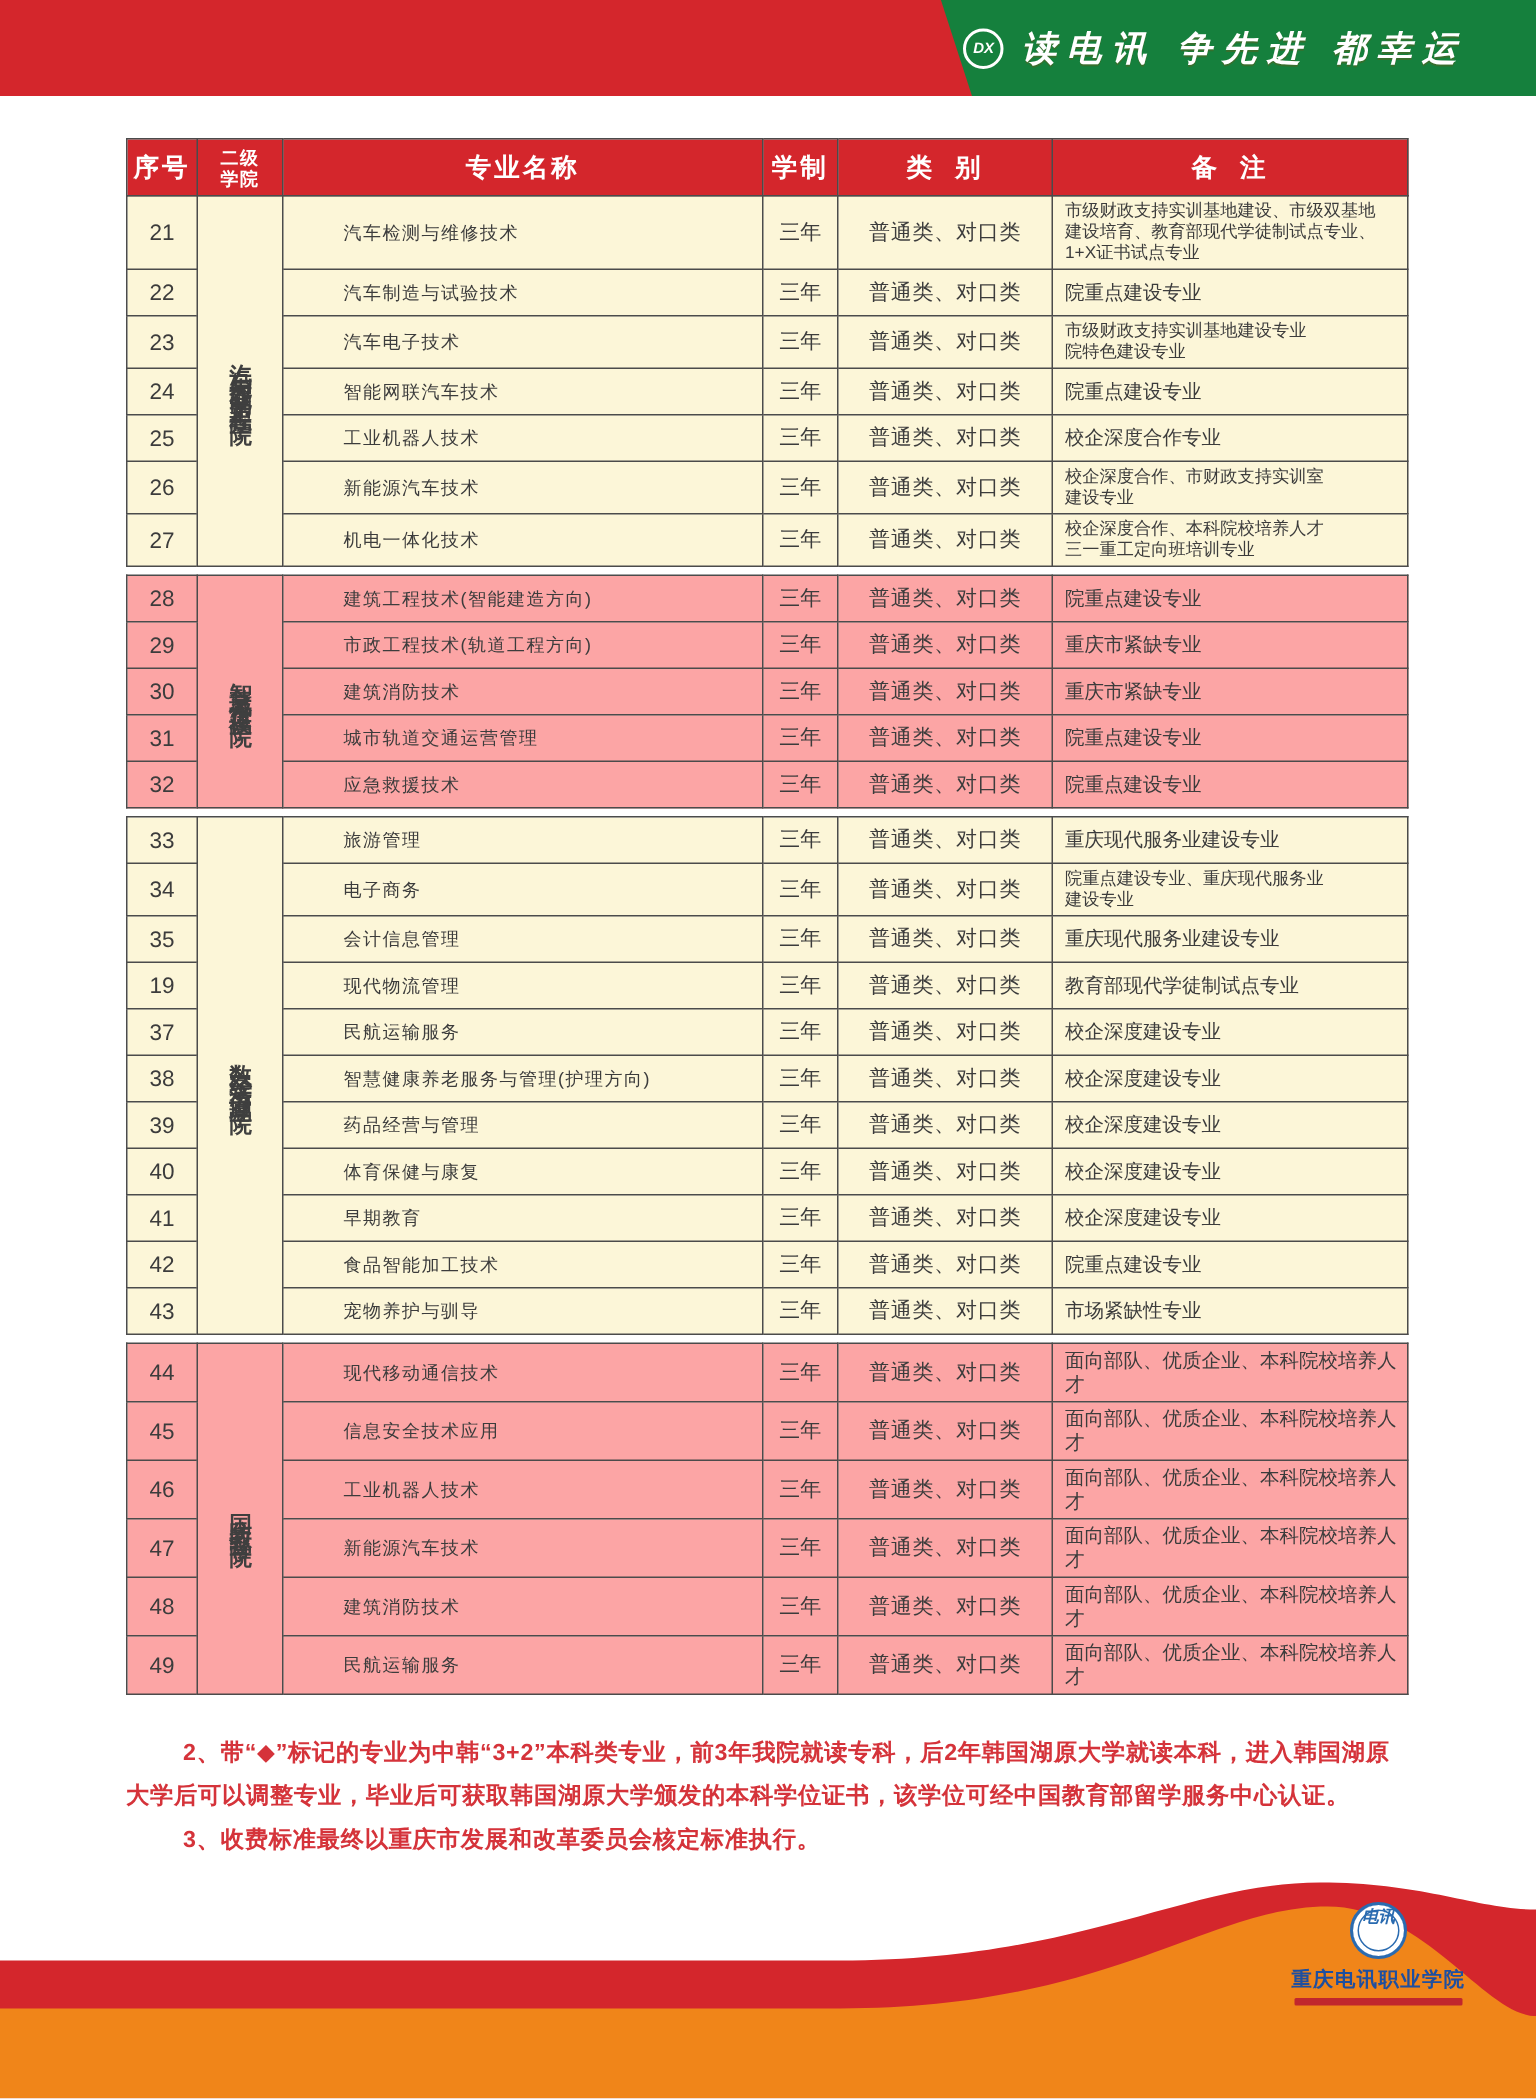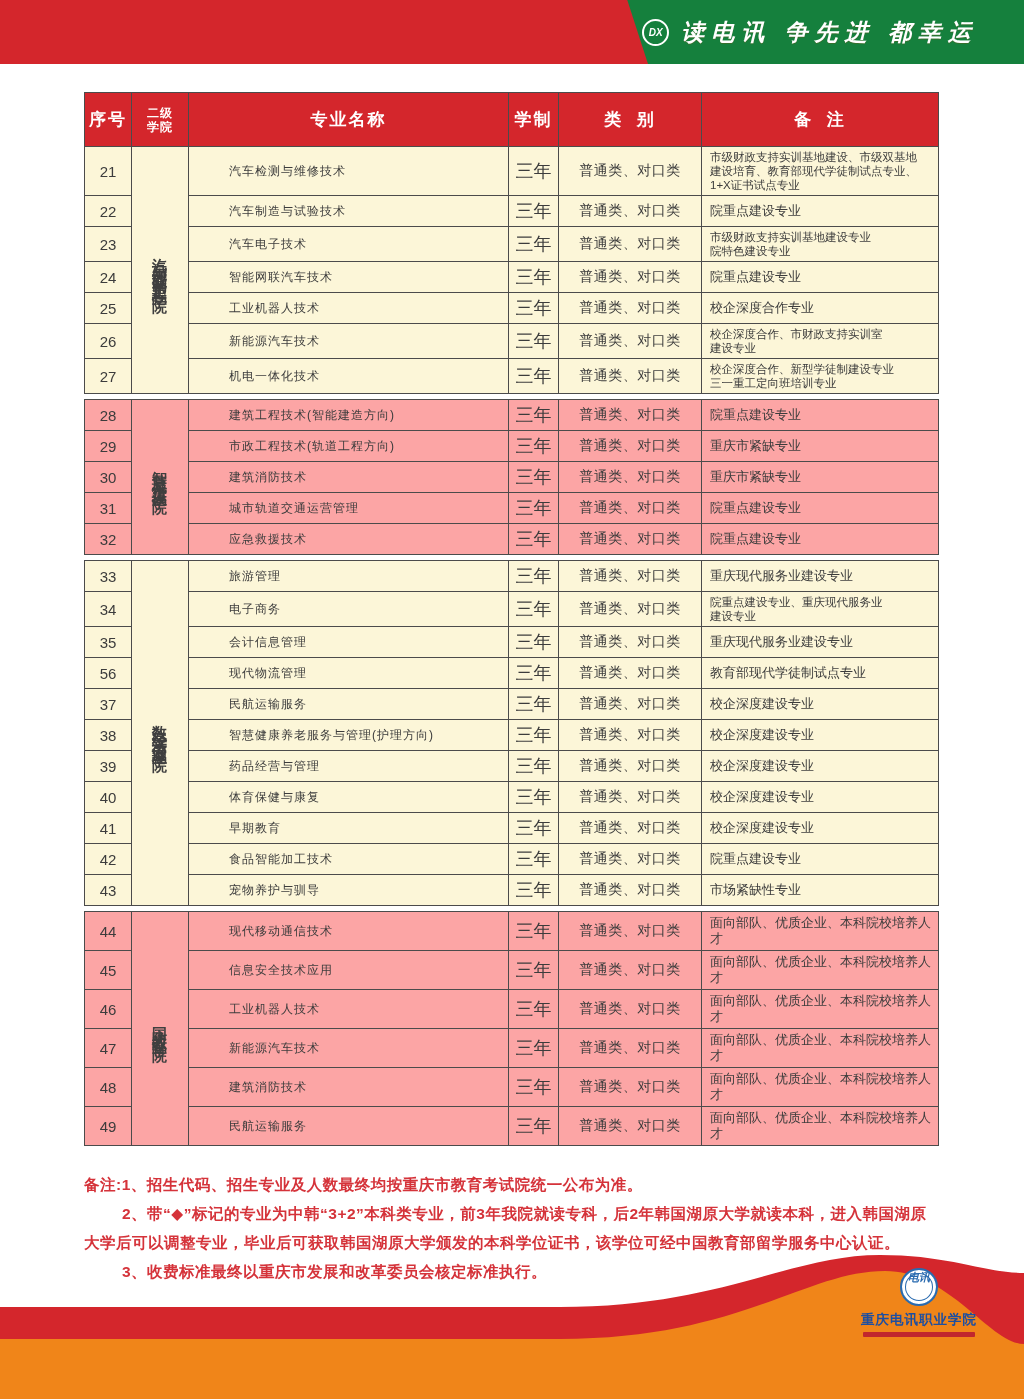--- a/index.html
+++ b/index.html
@@ -35,40 +35,40 @@
 
   
   .table-wrap { width:854px; margin:28px 0 0 84px; }
   table { border-collapse:collapse; table-layout:fixed; width:854px; }
   col.c-no{width:47px;} col.c-college{width:57px;} col.c-major{width:320px;}
   col.c-years{width:50px;} col.c-cat{width:143px;} col.c-remark{width:237px;}
   th, td { border:1px solid #4b4b4b; }
 
   .thead th {
     background:#d4262c; color:#ffffff; font-weight:bold;
-    font-size:17px; height:54px; text-align:center; letter-spacing:2px;
+    font-size:17px; height:38px; text-align:center; letter-spacing:2px;
     white-space:pre;
   }
   .thead th.small-head { font-size:12px; line-height:14px; letter-spacing:1px; white-space:pre-line; }
 
   .group { margin-top:5px; }
   .group:first-of-type { margin-top:-1px; }
   .group td { height:31px; color:#3c3c3c; vertical-align:middle; }
   .group.cream td { background:#fcf6d8; }
   .group.pink  td { background:#fca5a5; }
 
   td.no { text-align:center; font-size:15px; }
   td.college { text-align:center; }
   .college-text {
     writing-mode:vertical-lr; text-orientation:upright;
     font-size:15px; font-weight:bold; letter-spacing:4px; color:#3f3f3f;
     display:inline-block; line-height:1;
   }
   td.major { font-size:12px; padding-left:40px; letter-spacing:1px; }
-  td.years { text-align:center; font-size:18px; }
+  td.years { text-align:center; font-size:14px; }
   td.cat { text-align:center; font-size:14px; letter-spacing:.5px; }
   td.remark {
     font-size:13px; padding:3px 4px 3px 8px;
     white-space:pre-line; line-height:16px; letter-spacing:0;
   }
   td.remark.small { font-size:11.5px; line-height:14px; }
 
   
   .notes { margin:24px 0 0 84px; width:860px; }
   .note-line {
@@ -196,21 +196,21 @@
       <td class="cat">普通类、对口类</td>
       <td class="remark small">校企深度合作、市财政支持实训室
 建设专业</td>
     </tr>
 
     <tr>
       <td class="no">27</td>
       <td class="major">机电一体化技术</td>
       <td class="years">三年</td>
       <td class="cat">普通类、对口类</td>
-      <td class="remark small">校企深度合作、新型学徒制建设专业
+      <td class="remark small">校企深度合作、本科院校培养人才
 三一重工定向班培训专业</td>
     </tr>
   </tbody>
     </table>
 
     <table class="group pink">
       <colgroup>
         <col class="c-no">
             <col class="c-college">
             <col class="c-major">
@@ -292,21 +292,21 @@
 
     <tr>
       <td class="no">35</td>
       <td class="major">会计信息管理</td>
       <td class="years">三年</td>
       <td class="cat">普通类、对口类</td>
       <td class="remark">重庆现代服务业建设专业</td>
     </tr>
 
     <tr>
-      <td class="no">56</td>
+      <td class="no">19</td>
       <td class="major">现代物流管理</td>
       <td class="years">三年</td>
       <td class="cat">普通类、对口类</td>
       <td class="remark">教育部现代学徒制试点专业</td>
     </tr>
 
     <tr>
       <td class="no">37</td>
       <td class="major">民航运输服务</td>
       <td class="years">三年</td>
@@ -421,21 +421,20 @@
       <td class="years">三年</td>
       <td class="cat">普通类、对口类</td>
       <td class="remark">面向部队、优质企业、本科院校培养人才</td>
     </tr>
   </tbody>
     </table>
   </div>
   </div>
 
   <div class="notes">
-    <div class="note-line">备注:1、招生代码、招生专业及人数最终均按重庆市教育考试院统一公布为准。</div>
 
     <div class="note-line indent">2、带“◆”标记的专业为中韩“3+2”本科类专业，前3年我院就读专科，后2年韩国湖原大学就读本科，进入韩国湖原</div>
 
     <div class="note-line">大学后可以调整专业，毕业后可获取韩国湖原大学颁发的本科学位证书，该学位可经中国教育部留学服务中心认证。</div>
 
     <div class="note-line indent">3、收费标准最终以重庆市发展和改革委员会核定标准执行。</div>
   </div>
 
   <div class="bottom-art">
     <svg width="1024" height="150" viewBox="0 0 1024 150">

